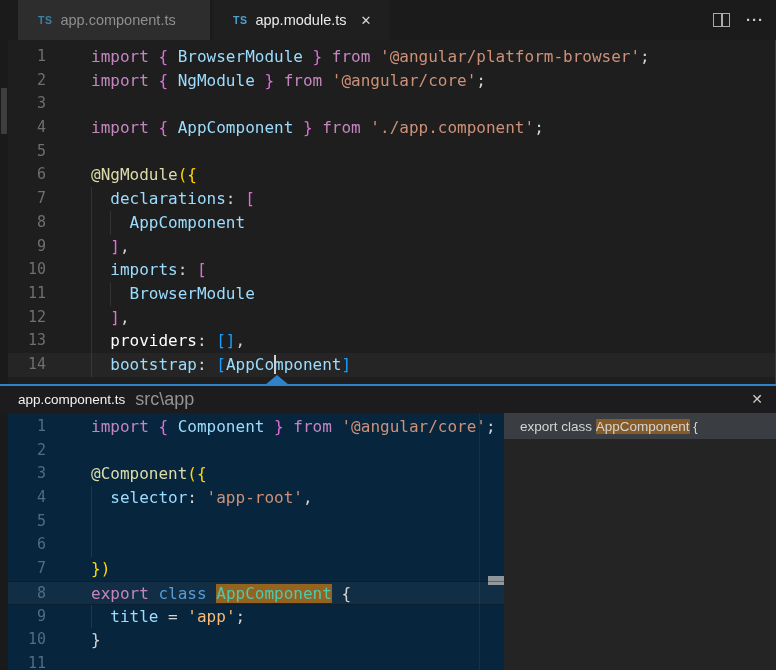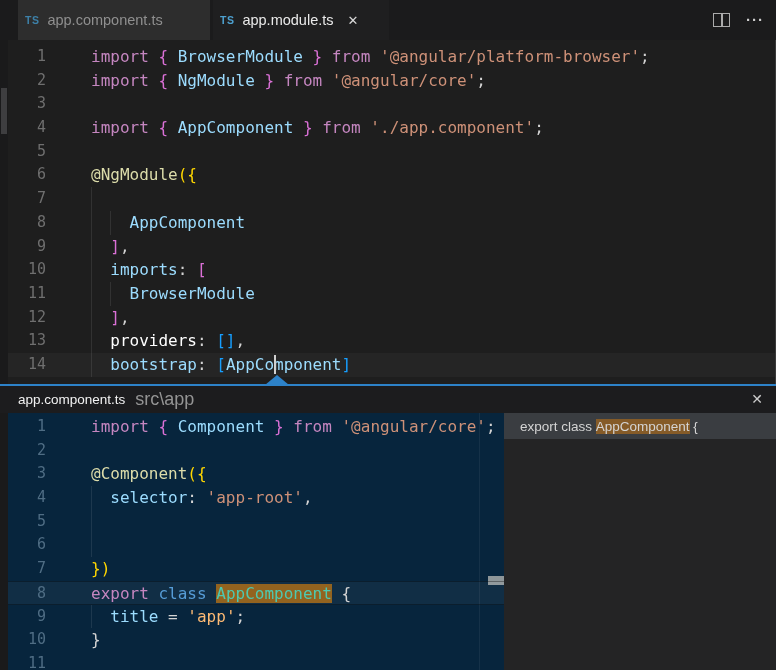--- a/index.html
+++ b/index.html
@@ -2,21 +2,21 @@
 <html><head>
 <meta charset="utf-8">
 <style>
   * { margin:0; padding:0; box-sizing:border-box; }
   html,body { width:776px; height:670px; overflow:hidden; }
   body { position:relative; background:#1e1e1e; font-family:"Liberation Sans", sans-serif; }
 
   
   #tabbar { position:absolute; top:0; left:0; right:0; height:40px; background:#1b1b1c; display:flex; z-index:2; }
   #tabbar .lead-spacer { width:18px; }
-  .tab { height:40px; display:flex; align-items:center; padding:0 7px; font-size:14.5px; cursor:pointer; }
+  .tab { height:40px; display:flex; align-items:center; padding:0 20px; font-size:14.5px; cursor:pointer; }
   .tab .ts-icon { font-size:10.5px; font-weight:bold; margin-right:8px; letter-spacing:0.5px; }
   .tab-inactive { background:#2d2d2d; color:#8f8f8f; width:192px; }
   .tab-inactive .ts-icon { color:#3d80a8; }
   .tab-active { background:#1f1f20; color:#eaeaea; margin-left:3px; width:176px; }
   .tab-active .ts-icon { color:#4da0cf; }
   .tab-close { margin-left:14px; font-size:13px; color:#d8d8d8; }
   #editor-actions { position:absolute; right:12px; top:0; height:40px; display:flex; align-items:center; gap:16px; }
   #split-icon { width:17px; height:14px; border:1.5px solid #ababab; position:relative; }
   #split-icon::after { content:""; position:absolute; left:7px; top:0; bottom:0; width:1.5px; background:#ababab; }
   #more-icon { color:#cfcfcf; font-size:15px; font-weight:bold; letter-spacing:1px; line-height:10px; }
@@ -104,20 +104,21 @@
     <div class="line">
       <span class="ln">5</span>
       <span class="code"></span>
     </div>
     <div class="line">
       <span class="ln">6</span>
       <span class="code"><span style="color: rgb(220, 220, 170);">@NgModule</span><span style="color: rgb(255, 215, 0);">({</span></span>
     </div>
     <div class="line">
       <span class="ln">7</span>
+      <span class="code"><span style="color: rgb(156, 220, 254);">  declarations</span><span style="color: rgb(212, 212, 212);">: </span><span style="color: rgb(218, 112, 214);">[</span></span>
       <div class="guide" style="left: 91px;"></div>
     </div>
     <div class="line">
       <span class="ln">8</span>
       <span class="code"><span style="color: rgb(156, 220, 254);">    AppComponent</span></span>
       <div class="guide" style="left: 91px;"></div>
       <div class="guide" style="left: 110.26px;"></div>
     </div>
     <div class="line">
       <span class="ln">9</span>

